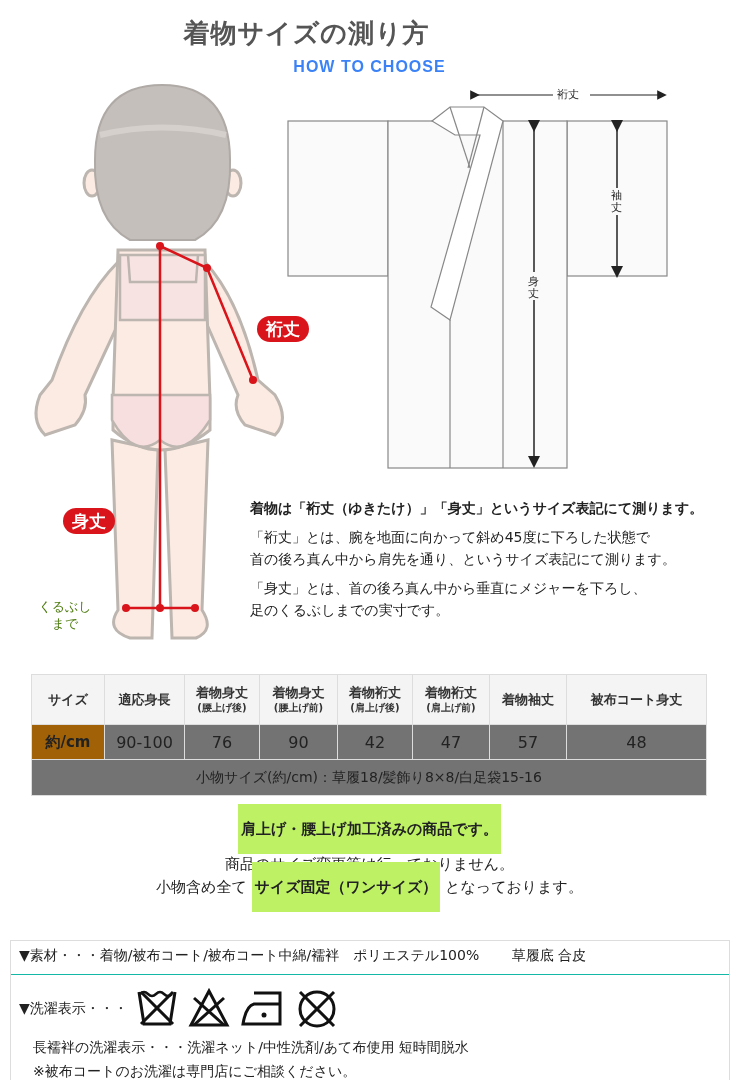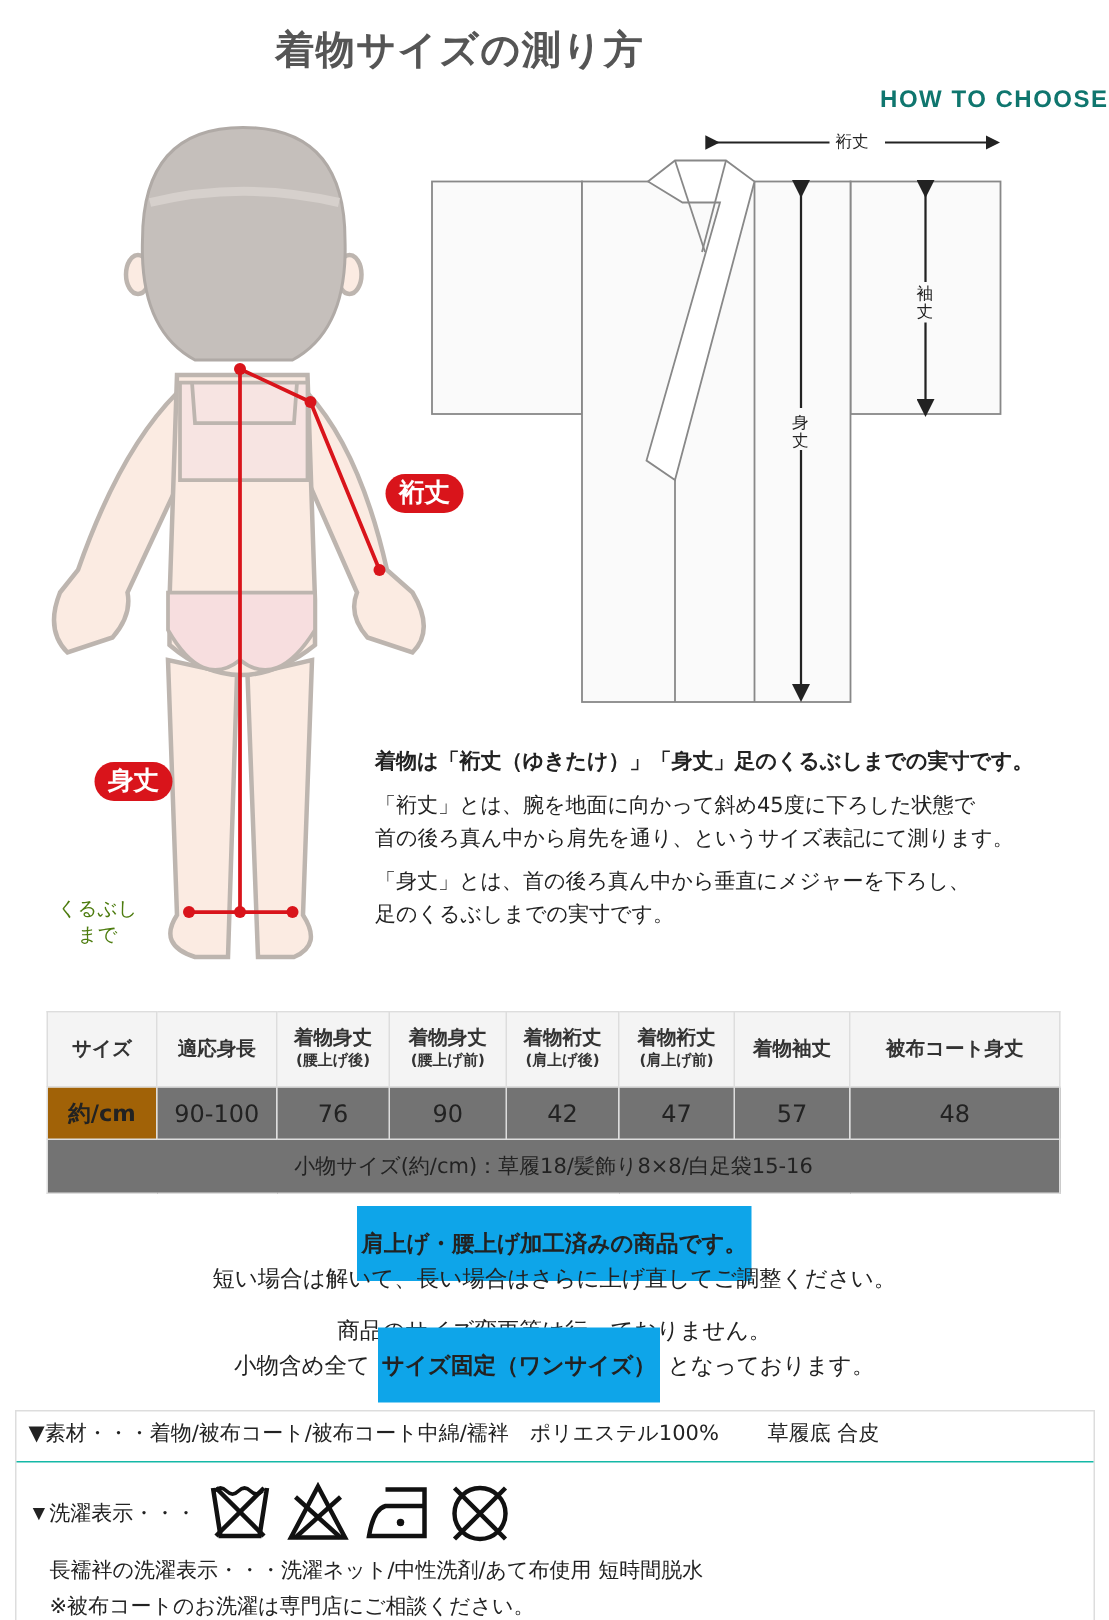--- a/index.html
+++ b/index.html
@@ -1,38 +1,38 @@
 <!DOCTYPE html>
 <html><head>
 <meta charset="utf-8">
 <style>
   * { box-sizing: border-box; margin: 0; padding: 0; }
   body { width: 739px; height: 1080px; background: #ffffff; font-family: "DejaVu Sans", "Liberation Sans", sans-serif; color: #222; position: relative; overflow: hidden; }
   .title { position: absolute; left: 0; width: 613px; top: 16px; text-align: center; font-size: 26px; font-weight: bold; color: #555; letter-spacing: 1px; }
-  .subtitle { position: absolute; left: 0; width: 739px; top: 58px; text-align: right; font-size: 16px; font-weight: bold; color: #0f766e; letter-spacing: 1px; font-family: "Liberation Sans", sans-serif; }
+  .subtitle { position: absolute; left: 0; width: 739px; top: 58px; text-align: center; font-size: 16px; font-weight: bold; color: #3b82f6; letter-spacing: 1px; font-family: "Liberation Sans", sans-serif; }
   svg { position: absolute; }
   .badge { position: absolute; background: #d9141b; color: #fff; font-weight: bold; font-size: 17px; border-radius: 14px; padding: 2px 9px; line-height: 22px; }
   .kurubushi { position: absolute; color: #4d7c0f; font-size: 13px; text-align: center; line-height: 17px; }
   .desc { position: absolute; left: 250px; top: 497px; width: 480px; font-size: 14px; line-height: 22px; color: #222; }
   .desc p { margin-bottom: 7px; }
   .desc .lead { font-weight: bold; }
   table.size { position: absolute; left: 31px; top: 674px; width: 676px; border-collapse: collapse; font-size: 14px; padding-left: 32px; }
   table.size td, table.size th { border: 1px solid #ddd; text-align: center; }
   table.size th { background: #f4f4f4; height: 50px; font-weight: bold; color: #333; font-size: 13px; line-height: 15px; }
   table.size th small { display: block; font-size: 10px; font-weight: bold; }
   table.size td { height: 35px; font-size: 16px; background: #737373; }
   table.size td.lbl { font-weight: bold; font-size: 15px; background: #a16207; }
   table.size td.note { font-size: 14px; height: 36px; }
   .notes { position: absolute; left: 0; width: 739px; top: 818px; text-align: center; font-size: 15px; line-height: 23px; color: #222; }
-  .hl { background: #0ea5e9; font-weight: bold; padding: 16px 3px; }
+  .hl { background: #bef264; font-weight: bold; padding: 16px 3px; }
   .notes .gap { height: 12px; }
   .spec { position: absolute; left: 10px; top: 940px; width: 720px; border: 1px solid #ddd; font-size: 14px; }
   .spec .row1 { padding: 6px 8px; border-bottom: 1px solid #14b8a6; height: 34px; }
   .spec .row2 { padding: 8px 8px 4px 8px; }
-  .wash-line { display: flex; align-items: center; height: 52px; font-family: Liberation Serif, serif; }
+  .wash-line { display: flex; align-items: center; height: 52px; }
   .wash-line .icons { display: flex; gap: 10px; margin-left: 8px; }
   .spec .sub { padding-left: 14px; line-height: 24px; }
 </style>
 </head>
 <body>
 
 <div class="title">着物サイズの測り方</div>
 <div class="subtitle">HOW TO CHOOSE</div>
 
 <svg style="left:0;top:80px;" width="300" height="565" viewBox="0 80 300 565">
@@ -99,21 +99,21 @@
   <line x1="617" y1="215" x2="617" y2="272" stroke="#222" stroke-width="1.5" marker-end="url(#ah)"></line>
 
   <line x1="534" y1="126" x2="534" y2="272" stroke="#222" stroke-width="1.5" marker-start="url(#ah)"></line>
   <line x1="534" y1="300" x2="534" y2="462" stroke="#222" stroke-width="1.5" marker-end="url(#ah)"></line>
 </svg>
 <div style="position:absolute;left:557px;top:87px;font-size:11px;font-family:'DejaVu Serif',serif;">裄丈</div>
 <div style="position:absolute;left:611px;top:190px;width:12px;font-size:11px;line-height:12px;font-family:'DejaVu Serif',serif;">袖丈</div>
 <div style="position:absolute;left:528px;top:276px;width:12px;font-size:11px;line-height:12px;font-family:'DejaVu Serif',serif;">身丈</div>
 
 <div class="desc">
-  <p class="lead">着物は「裄丈（ゆきたけ）」「身丈」足のくるぶしまでの実寸です。</p>
+  <p class="lead">着物は「裄丈（ゆきたけ）」「身丈」というサイズ表記にて測ります。</p>
   <p>
     <span>「裄丈」とは、腕を地面に向かって斜め45度に下ろした状態で</span><br>
     <span>首の後ろ真ん中から肩先を通り、というサイズ表記にて測ります。</span>
   </p>
   <p>
     <span>「身丈」とは、首の後ろ真ん中から垂直にメジャーを下ろし、</span><br>
     <span>足のくるぶしまでの実寸です。</span>
   </p>
 </div>
 
@@ -140,21 +140,20 @@
     <td>48</td>
   </tr>
   <tr>
     <td class="note" colspan="8">小物サイズ(約/cm)：草履18/髪飾り8×8/白足袋15-16</td>
   </tr>
 </tbody>
   </table>
 
 <div class="notes">
   <div><span class="hl">肩上げ・腰上げ加工済みの商品です。</span></div>
-  <div>短い場合は解いて、長い場合はさらに上げ直してご調整ください。</div>
   <div class="gap"></div>
   <div>商品のサイズ変更等は行っておりません。</div>
   <div>
     <span>小物含め全て </span><span class="hl">サイズ固定（ワンサイズ）</span><span> となっております。</span>
   </div>
 </div>
 
 <div class="spec">
   <div class="row1">▼素材・・・着物/被布コート/被布コート中綿/襦袢　ポリエステル100%　　 草履底 合皮</div>
   <div class="row2">

